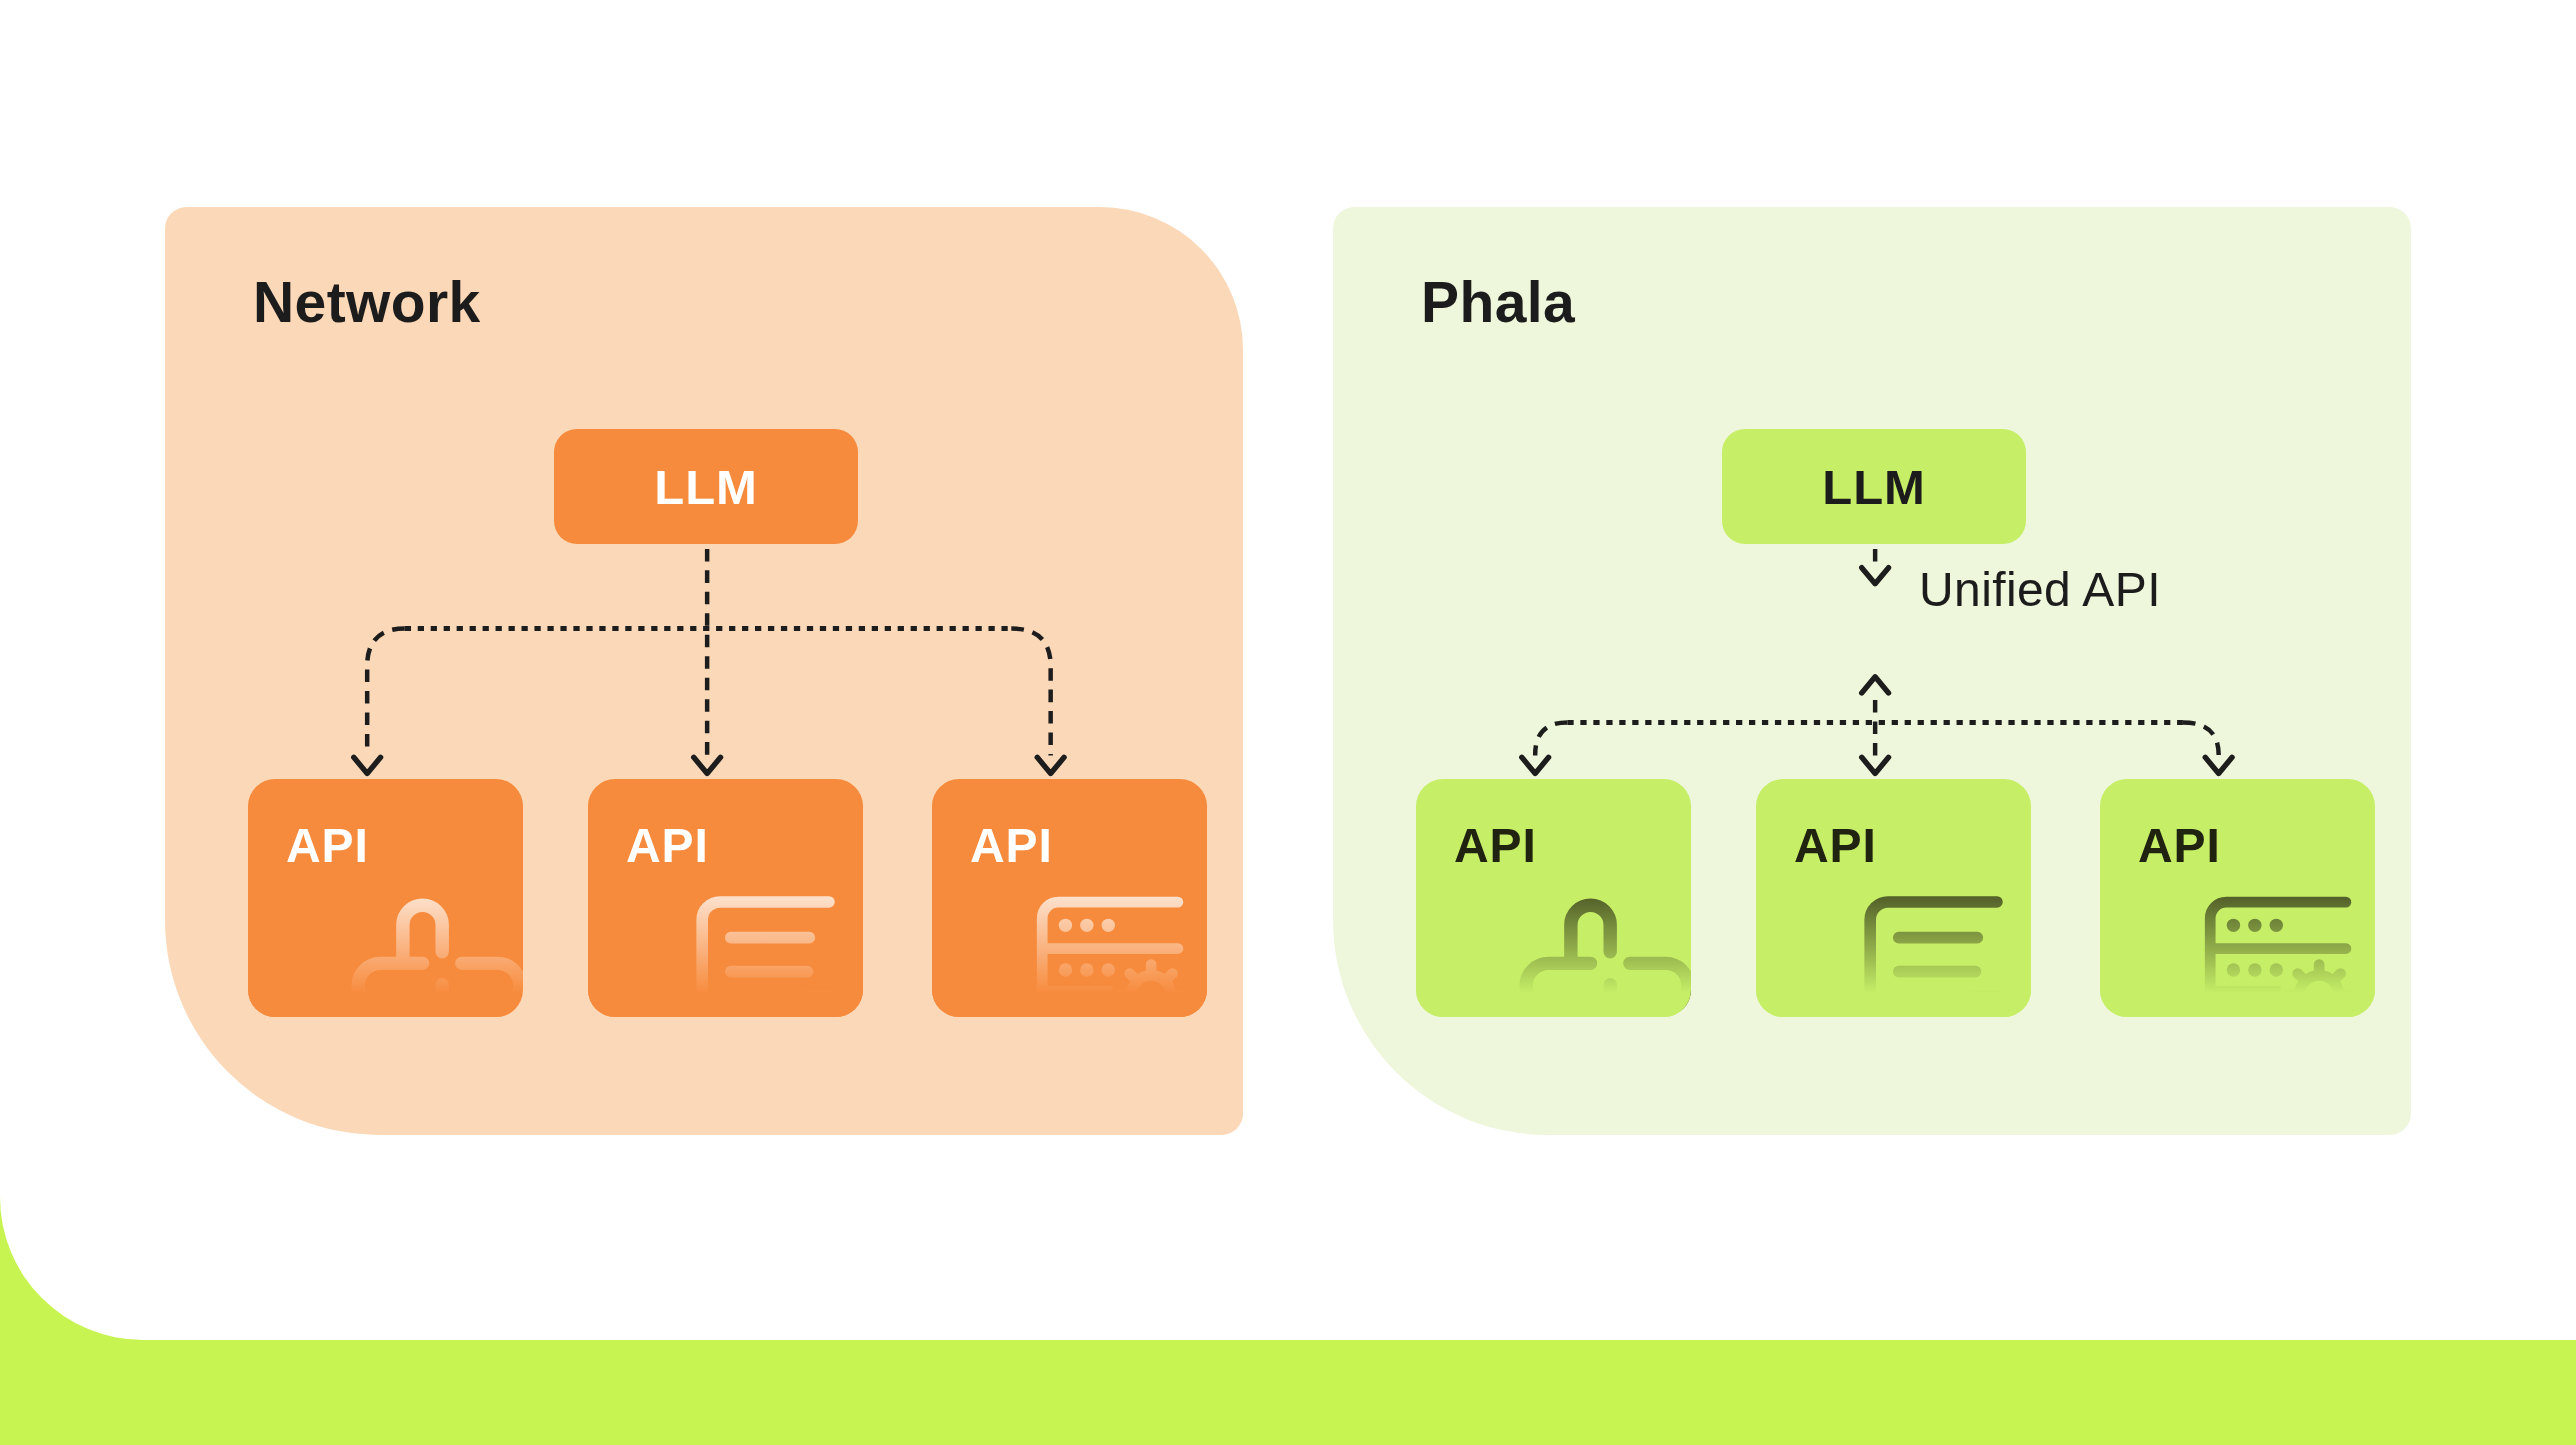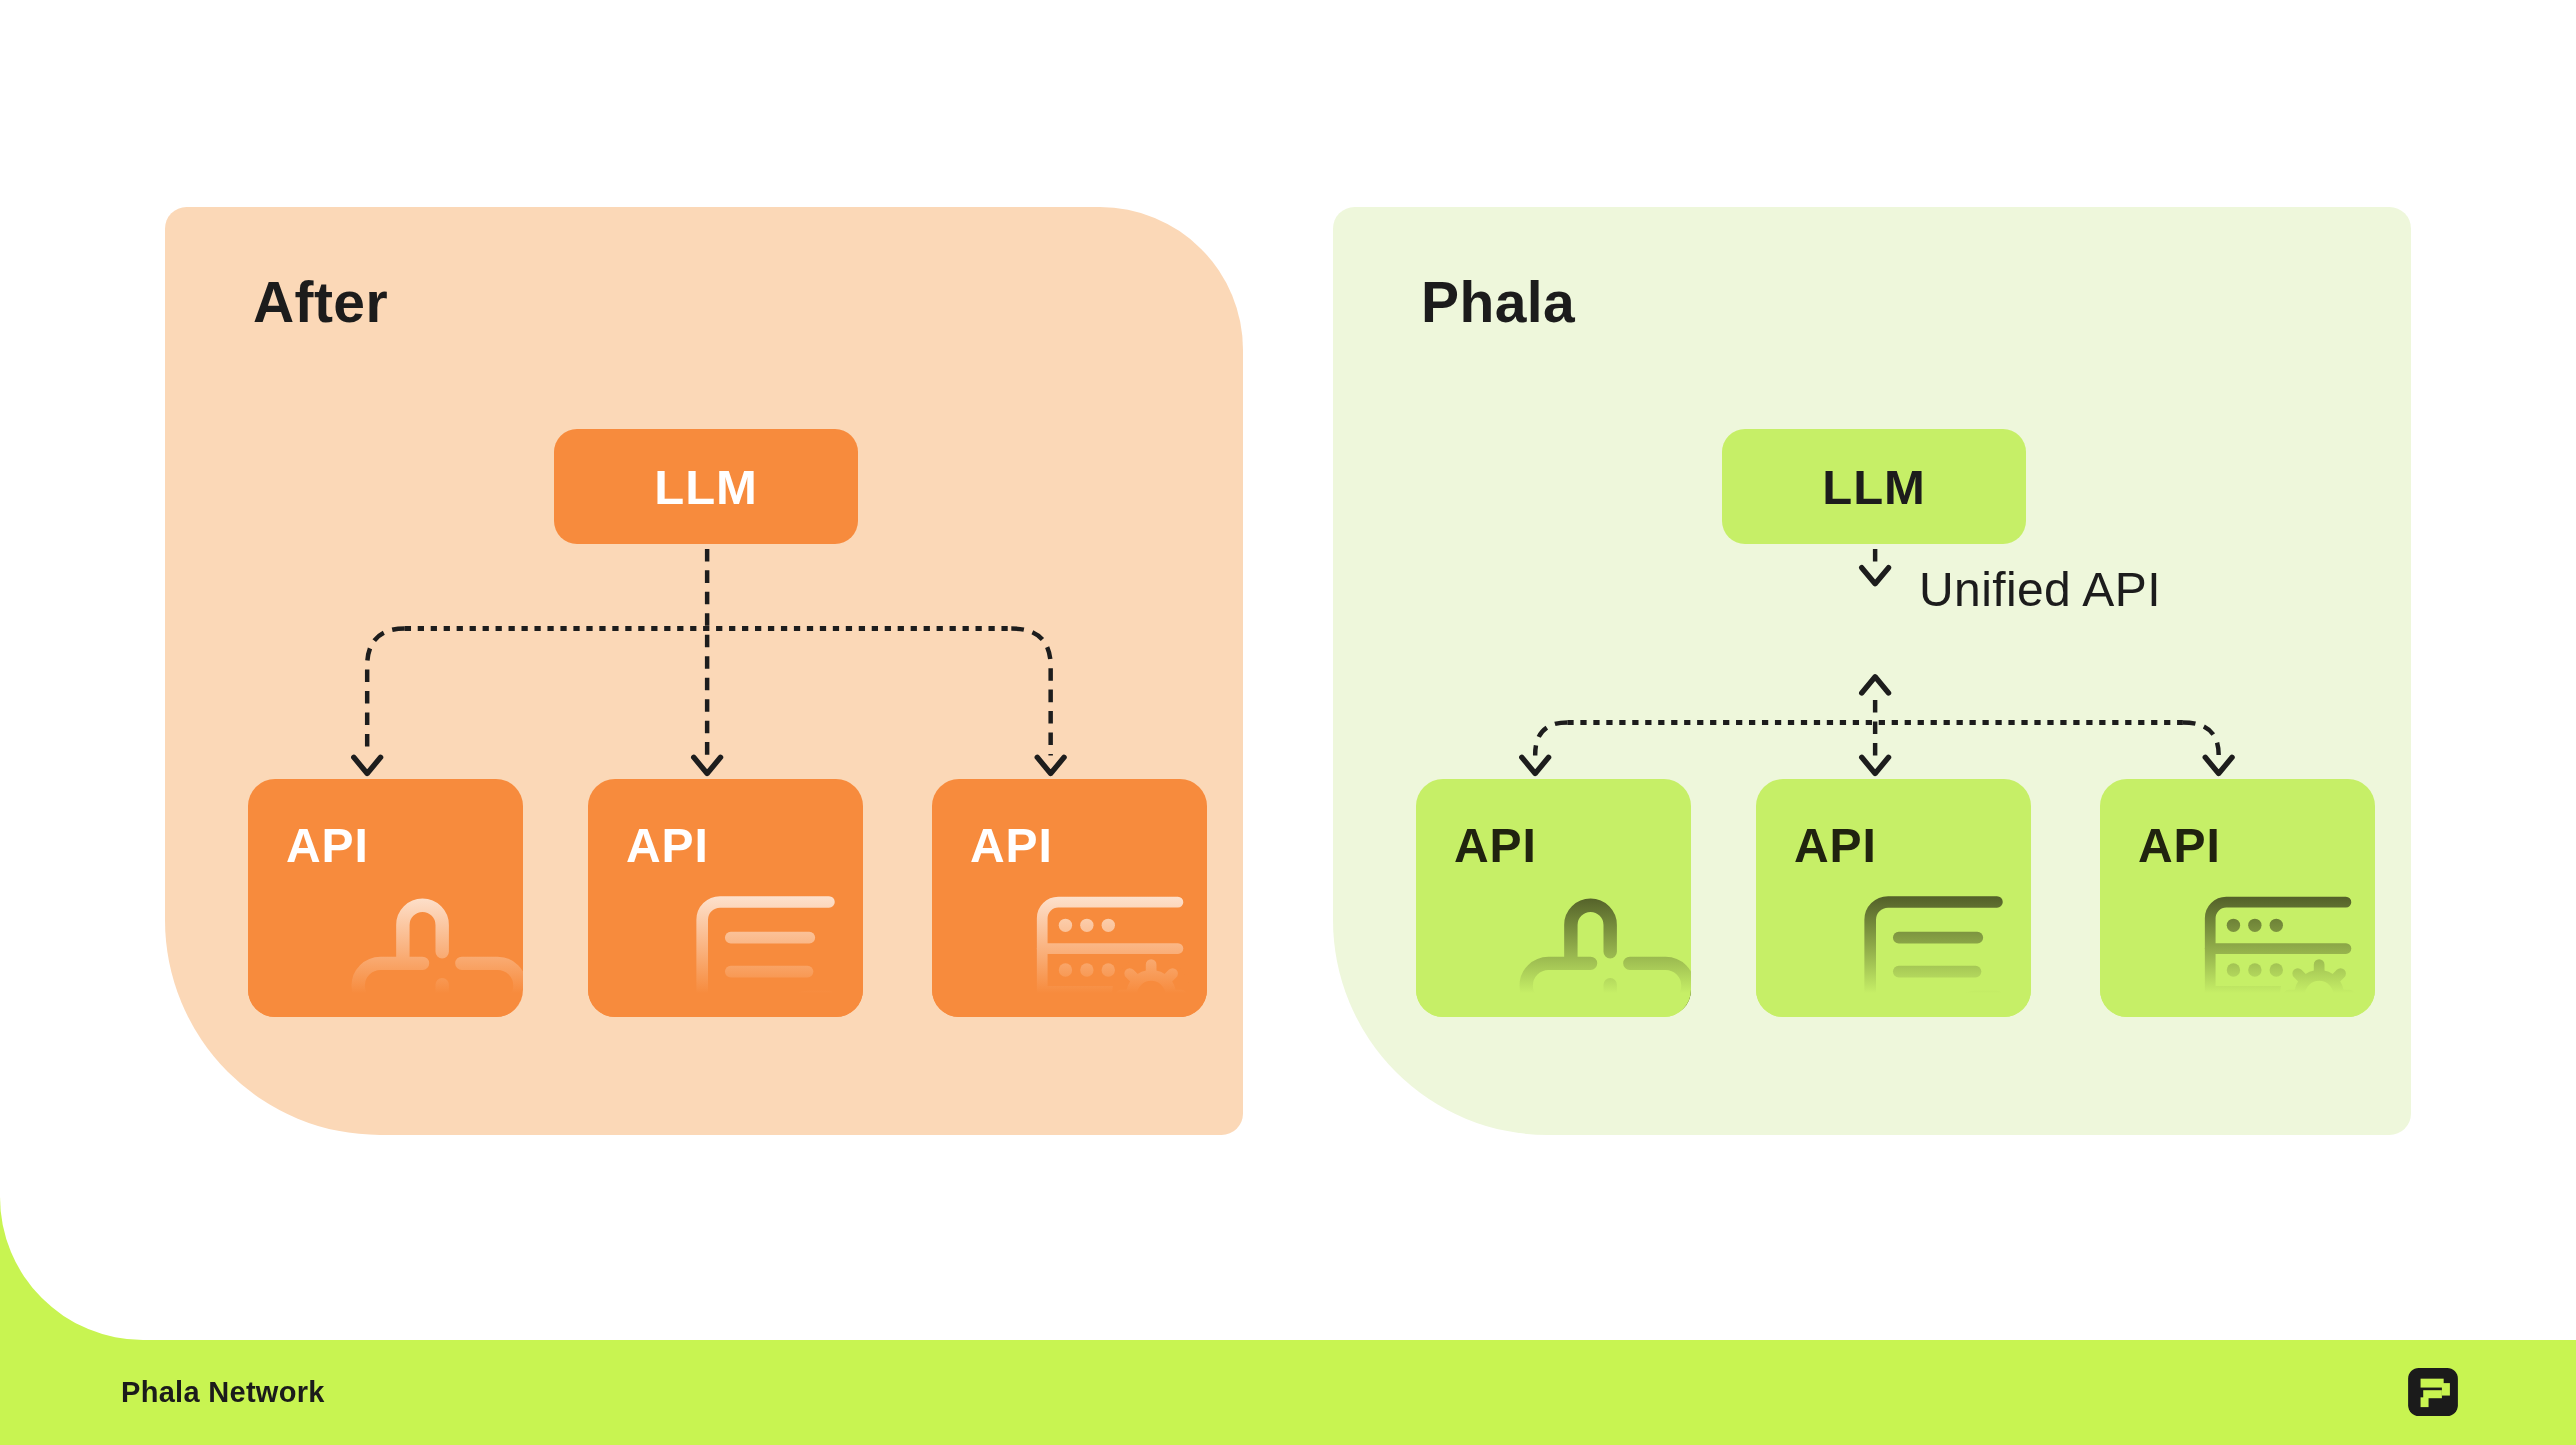--- a/index.html
+++ b/index.html
@@ -105,21 +105,21 @@
   .halo-before{fill:var(--orange);}
   .halo-after{fill:var(--box_green);}
 </style>
 </head>
 <body>
 
 <div class="canvas">
   <div class="content">
 
     <section class="panel before">
-      <h2 class="panel-title">After</h2>
+      <h2 class="panel-title">Network</h2>
 
       <svg class="connectors" viewBox="0 0 1205 1037">
         <path class="chev" d="M591,350 L606,332 L621,350"></path>
         <path class="dash" d="M606,358 V613"></path>
         <path class="chev" d="M591,615 L606,633 L621,615"></path>
         <path class="dots" d="M268,471 H946"></path>
         <path class="dash" d="M268,471 Q226,471 226,513 V613"></path>
         <path class="dash" d="M946,471 Q990,471 990,513 V613"></path>
         <path class="chev" d="M211,615 L226,633 L241,615"></path>
         <path class="chev" d="M975,615 L990,633 L1005,615"></path>
@@ -269,26 +269,14 @@
               <path d="M154,112 h10 M147,129 l7,7 M130,136 v10 M113,129 l-7,7 M106,112 h-10 M113,95 l-7,-7 M130,88 v-10 M147,95 l7,-7"></path>
             </g>
           </svg>
         </span>
         <span class="api-label">API</span>
         <div class="fade"></div>
       </div>
     </section>
   </div>
 
-  <div class="footer">
-    <span class="brand">Phala Network</span>
-    <svg class="logo" viewBox="0 0 56 54">
-      <rect x="0" y="0" width="56" height="54" rx="12" fill="#1b1b1b"></rect>
-      <g fill="#c8f451">
-        <rect x="14" y="12" width="26" height="10"></rect>
-        <rect x="38" y="17" width="9" height="14"></rect>
-        <rect x="17" y="25" width="21" height="9"></rect>
-        <rect x="14" y="33" width="9" height="11"></rect>
-      </g>
-    </svg>
-  </div>
 </div>
 
 
 </body></html>

